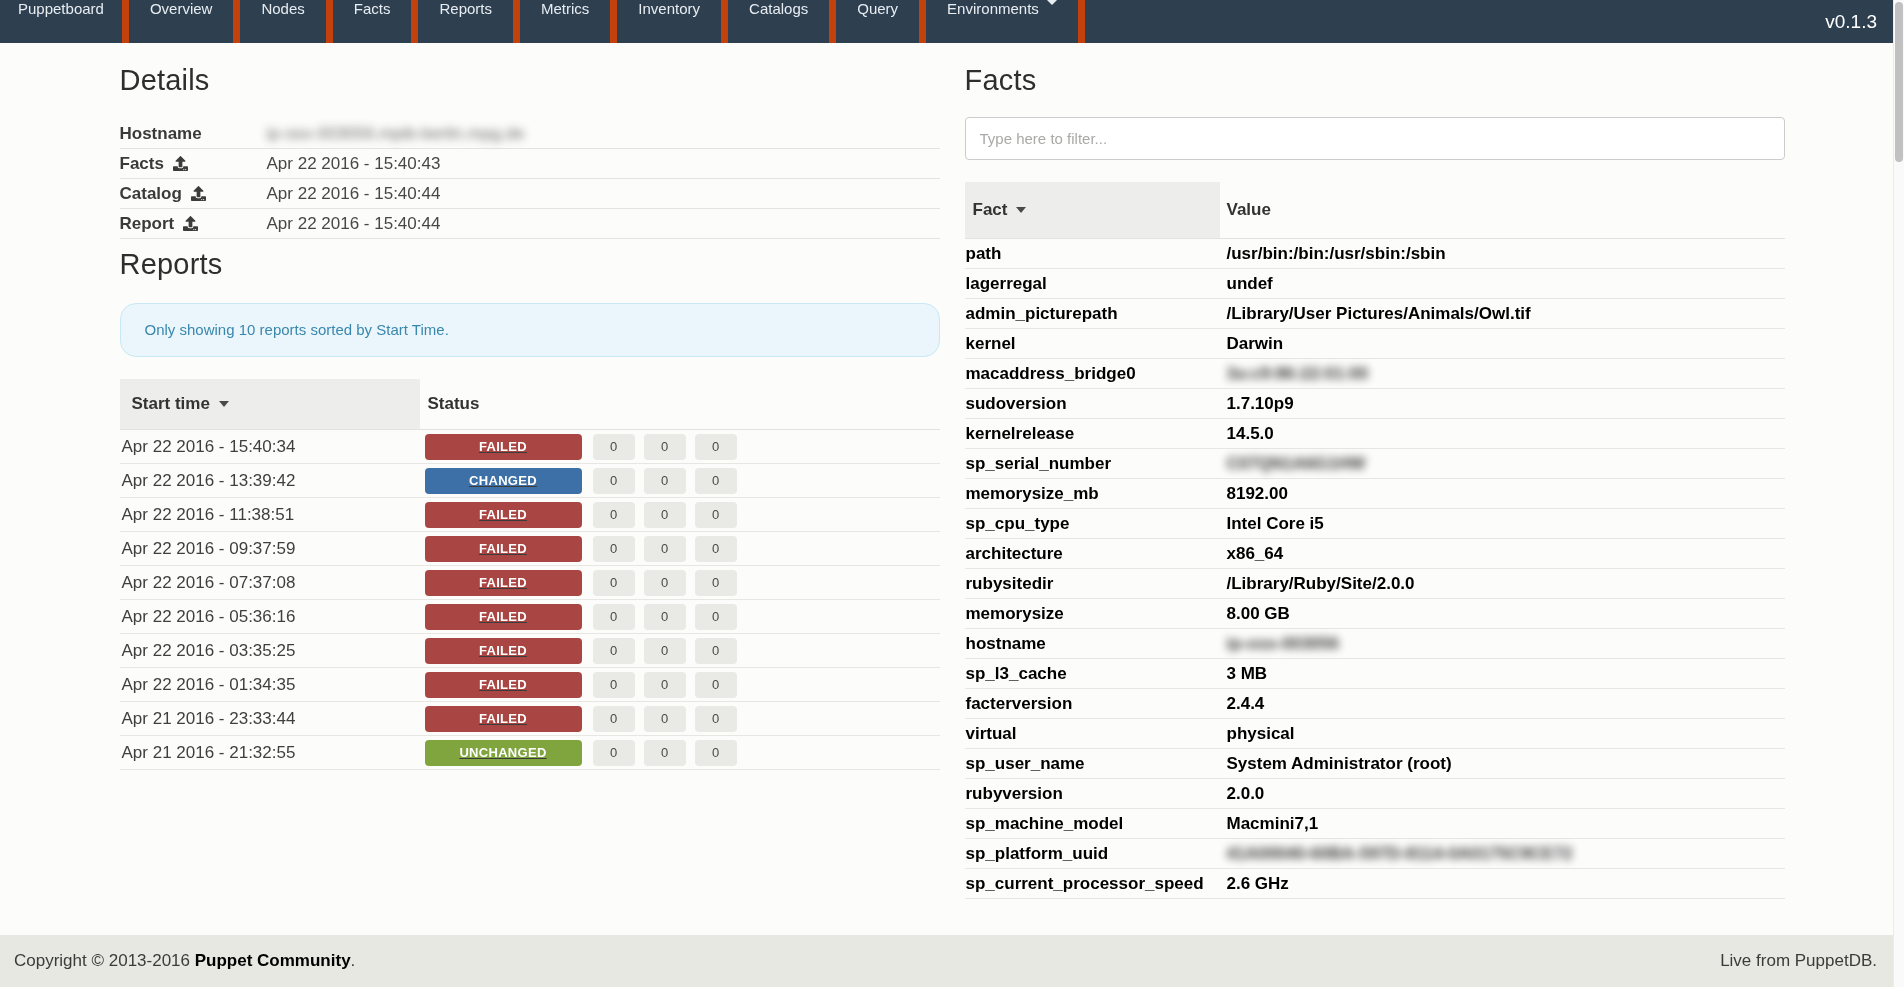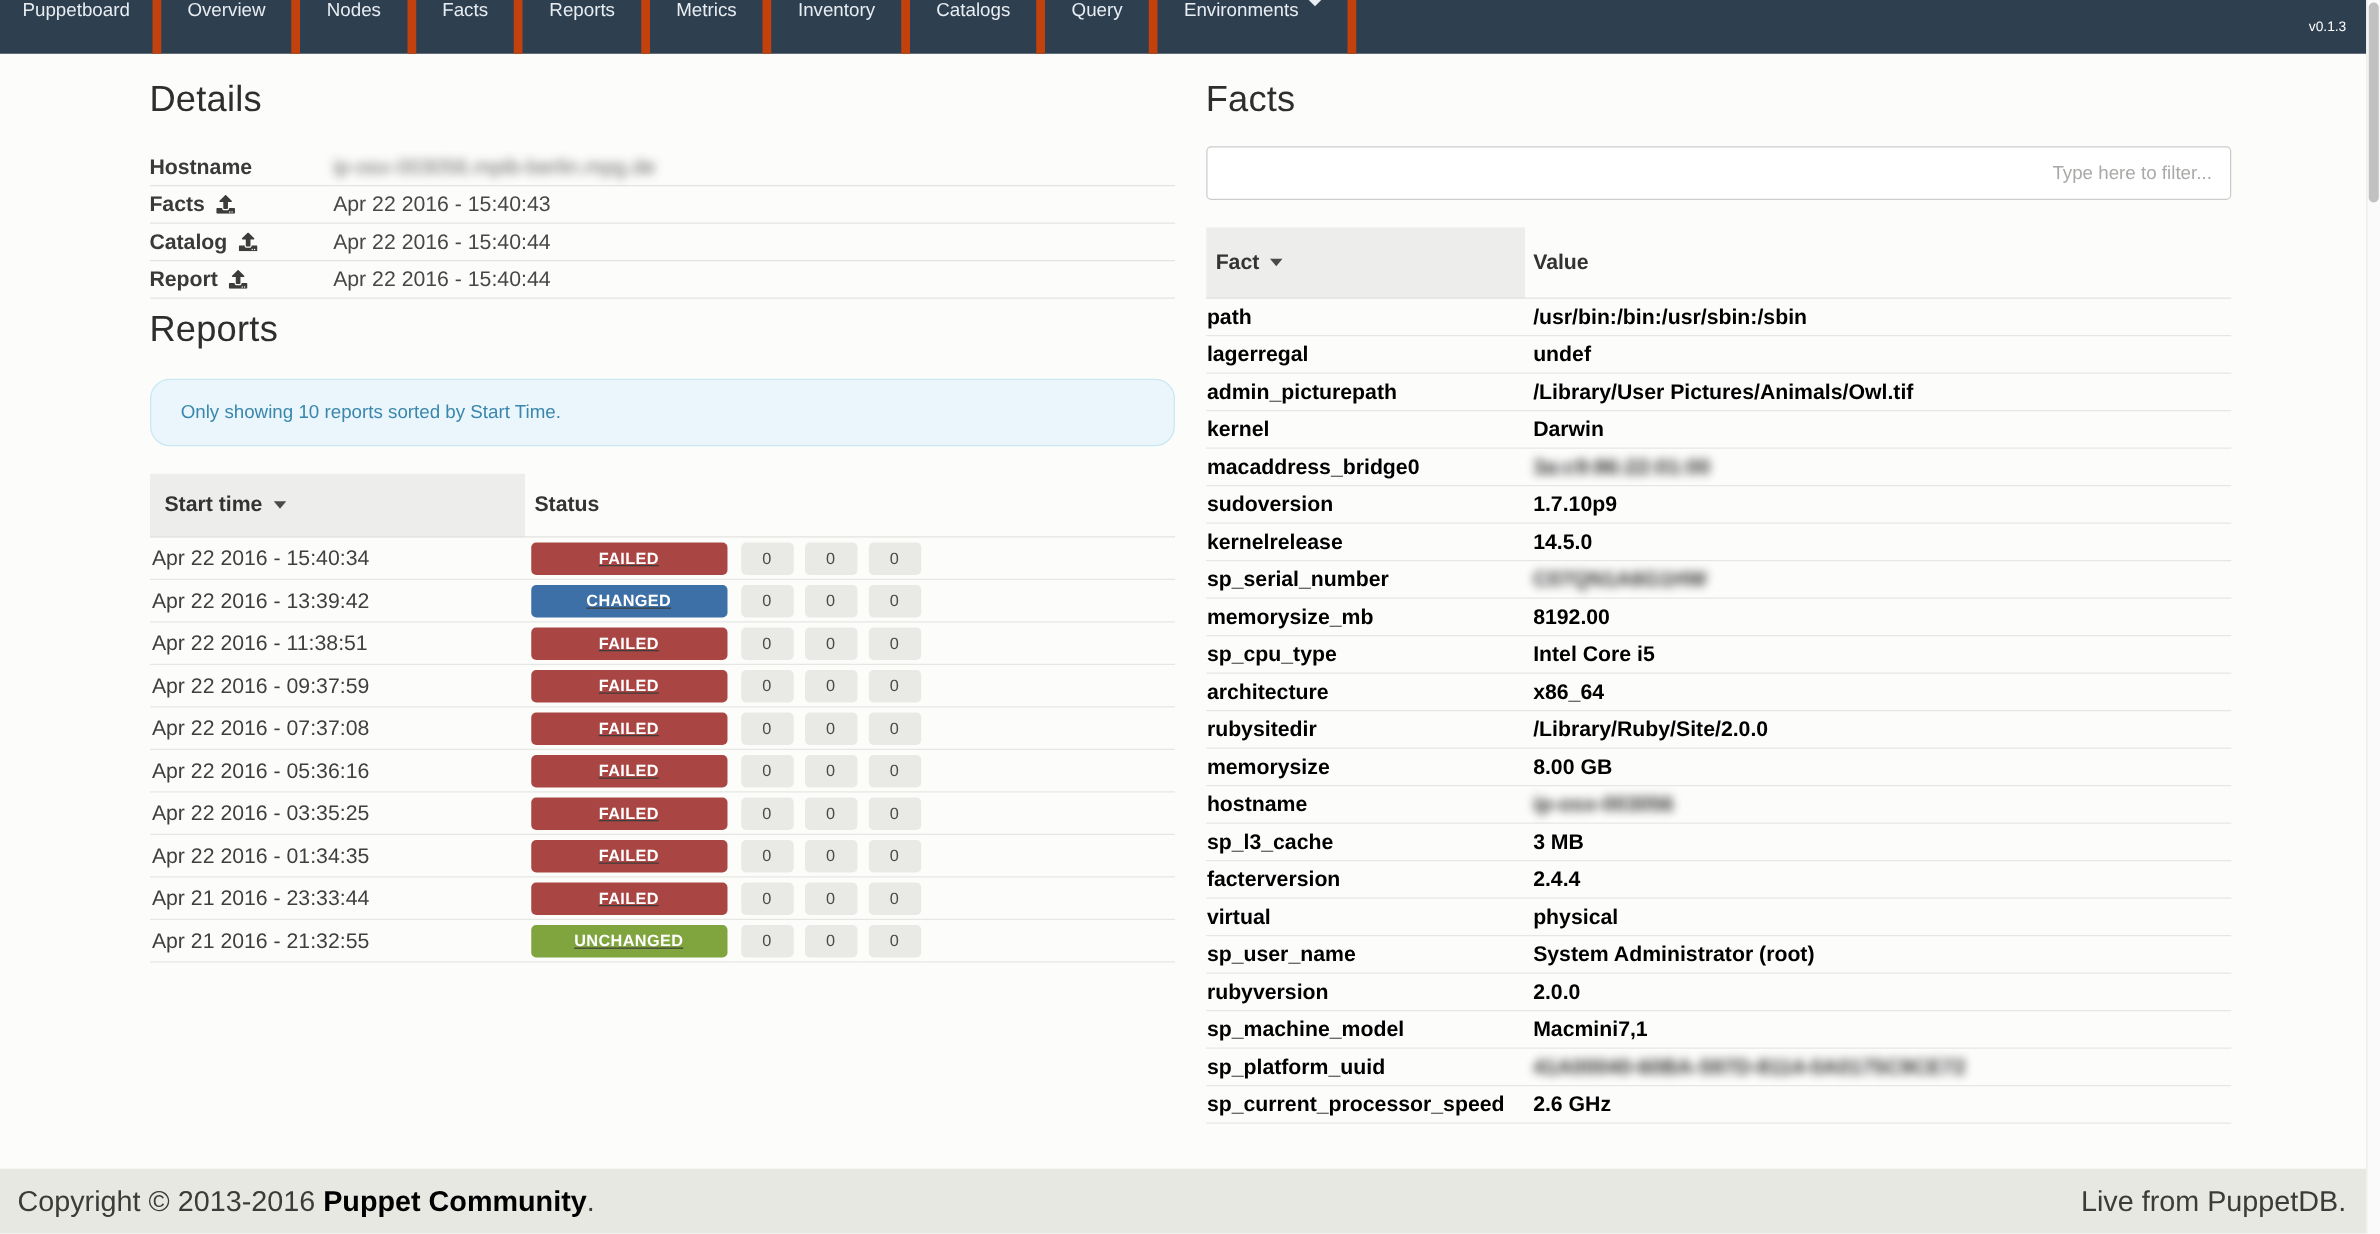--- a/index.html
+++ b/index.html
@@ -18,21 +18,21 @@
   }
   .nav-item {
     display:flex; align-items:flex-start;
     padding:0 21px;
     color:#e8edf2; font-size:15px;
     border-right:7px solid #c2410c;
     cursor:pointer; white-space:nowrap;
   }
   .nav-brand { padding:0 18px; }
   .nav-spacer { flex:1; }
-  .nav-version { display:flex; align-items:center; padding:0 16px; color:#ffffff; font-size:11px; }
+  .nav-version { display:flex; align-items:center; padding:0 16px; color:#ffffff; font-size:19px; }
   .caret {
     display:inline-block; margin-left:8px;
     width:0; height:0;
     border-left:5px solid transparent; border-right:5px solid transparent;
     border-top:5px solid #e8edf2;
   }
 
   
   .container { width:1665px; margin:0 auto; display:flex; }
   .col-left  { width:820px; margin-right:25px; }
@@ -96,41 +96,41 @@
     background:#e9e9e6; color:#4a4a48;
     border-radius:4px; text-align:center; font-size:13px;
   }
 
   
   .filter-input {
     margin-top:20px; width:100%; box-sizing:border-box;
     height:43px; border:1px solid #cccccc; border-radius:4px;
     padding:0 14px; font-size:15px; color:#555;
     font-family:"Liberation Sans","DejaVu Sans",sans-serif;
-    background:#fff; outline:none;text-align:right;
+    background:#fff; outline:none;
   }
   .filter-input::placeholder { color:#a9a9a7; }
   .fact-table { margin-top:22px; }
   .fact-table th { padding:18px 8px 18px 8px; }
   .fact-table th.value-th { padding-left:7px; }
   .fact-table td { border-bottom:1px solid #e6e6e3; padding:4px 0 4px; line-height:21px; vertical-align:middle; }
   .fact-table td.ft-name { padding-left:1px; }
   .fact-table td.ft-value { padding-left:7px; }
   a.link, .link { color:#000000; text-decoration:none; cursor:pointer;font-weight:bold; }
 
   .redacted { filter:blur(4px); opacity:.8; }
 
   
   .footer {
     position:absolute; left:0; bottom:0;
     width:1893px; height:52px; box-sizing:border-box;
     background:#e8e8e3;
     display:flex; align-items:center; justify-content:space-between;
     padding:0 16px 0 14px;
-    font-size:23px; color:#3b3b39;margin-top:42px;
+    font-size:17px; color:#3b3b39;margin-top:42px;
   }
 
   
   .scrollbar-track {
     position:absolute; top:0; right:0; width:11px; height:987px;
     background:#fafafa; border-left:1px solid #ececea; box-sizing:border-box;
   }
   .scrollbar-thumb {
     position:absolute; top:2px; left:1px; width:8px; height:160px;
     background:#c1c1c1; border-radius:4px;

